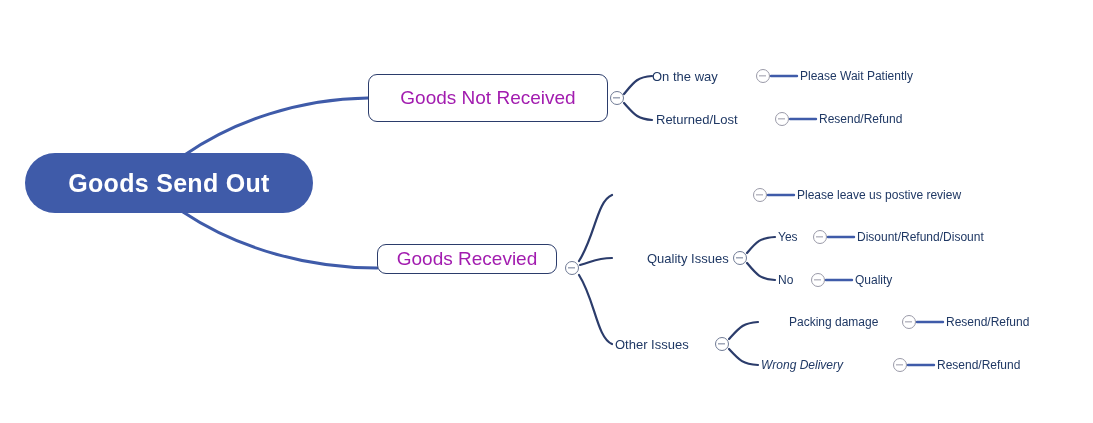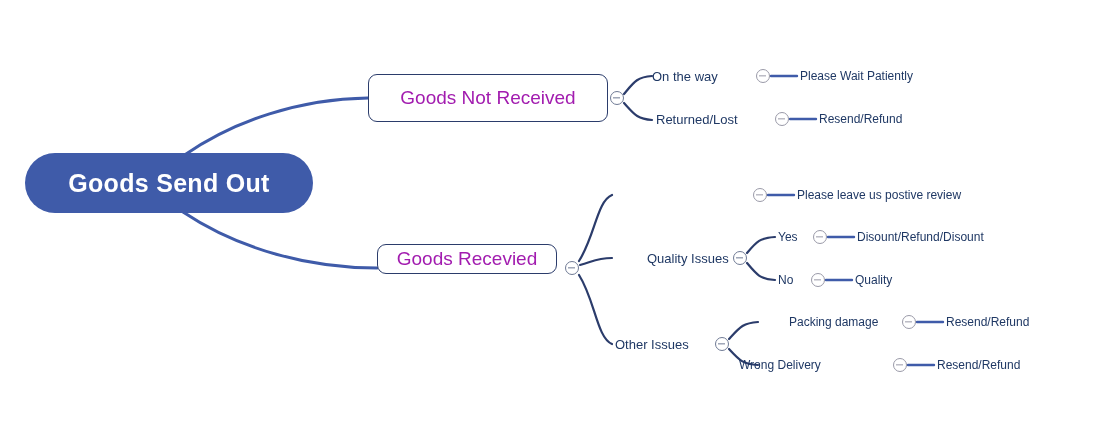--- a/index.html
+++ b/index.html
@@ -164,21 +164,21 @@
   <div class="node-text lvl3" style="left:615px; top:344px;">Other Issues</div>
 
   <div class="node-text lvl4" style="left:797px; top:195px;">Please leave us postive review</div>
 
   <div class="node-text lvl4" style="left:778px; top:237px;">Yes</div>
   <div class="node-text lvl4" style="left:778px; top:280px;">No</div>
   <div class="node-text lvl4" style="left:857px; top:237px;">Disount/Refund/Disount</div>
   <div class="node-text lvl4" style="left:855px; top:280px;">Quality</div>
 
   <div class="node-text lvl4" style="left:761px; top:322px;margin-left:28px;">Packing damage</div>
-  <div class="node-text lvl4" style="left:739px; top:365px;">Wrong Delivery</div>
+  <div class="node-text lvl4" style="left:761px; top:365px;font-style:italic;">Wrong Delivery</div>
   <div class="node-text lvl4" style="left:946px; top:322px;">Resend/Refund</div>
   <div class="node-text lvl4" style="left:937px; top:365px;">Resend/Refund</div>
 
   <div class="toggle dark" style="left:617px; top:98px;"></div>
   <div class="toggle dark" style="left:572px; top:268px;"></div>
 
   <div class="toggle" style="left:763px; top:76px;"></div>
   <div class="toggle" style="left:782px; top:119px;"></div>
 
   <div class="toggle" style="left:760px; top:195px;"></div>

